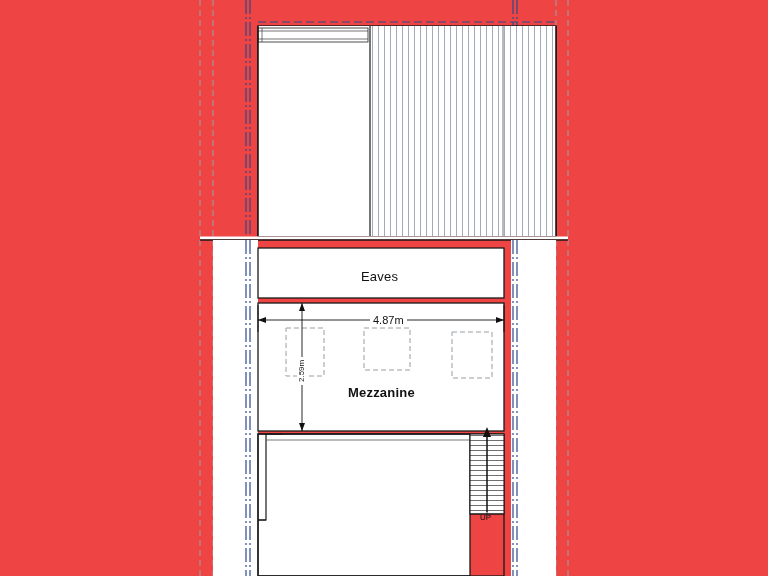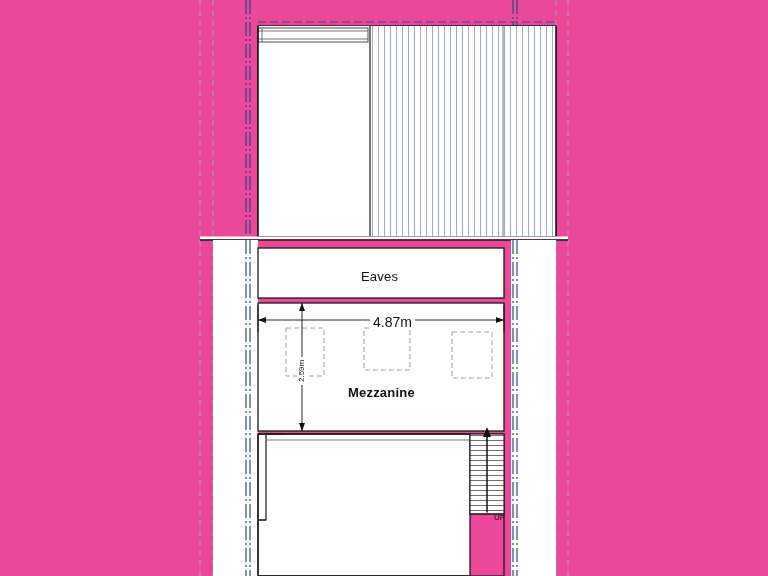--- a/index.html
+++ b/index.html
@@ -10,40 +10,40 @@
   body {
     width: 768px;
     height: 576px;
     font-family: "Liberation Sans", sans-serif;
     overflow: hidden;
   }
   #plan-root {
     position: relative;
     width: 768px;
     height: 576px;
-    background: #ec4899;
+    background: #ef4444;
   }
   .layer {
     position: absolute;
     top: 0; left: 0;
     width: 768px;
     height: 576px;
   }
   .txt {
     position: absolute;
     color: #111111;
     white-space: nowrap;
     user-select: none;
   }
   .label-room {
     font-size: 13px;
     letter-spacing: 0.2px;
   }
   .label-dim {
-    font-size: 14px;
+    font-size: 11px;
   }
   .label-dim-v {
     font-size: 8px;
     transform-origin: left top;
     transform: rotate(-90deg);
   }
   .label-up {
     font-size: 8px;
   }
   .label-bg {
@@ -162,16 +162,16 @@
   <div class="layer">
 
     <span class="txt label-room" style="left:361px; top:269px;">Eaves</span>
 
     <span class="txt label-room" style="left:348px; top:385px;font-weight:bold;">Mezzanine</span>
 
     <span class="txt label-dim label-bg" style="left:370px; top:314px;">4.87m</span>
 
     <span class="txt label-dim-v label-bg" style="left:297px; top:385px;">2.59m</span>
 
-    <span class="txt label-up" style="left:480px; top:513px;margin-left:14px;">UP</span>
+    <span class="txt label-up" style="left:480px; top:513px;">UP</span>
   </div>
 
 </div>
 
 </body></html>

